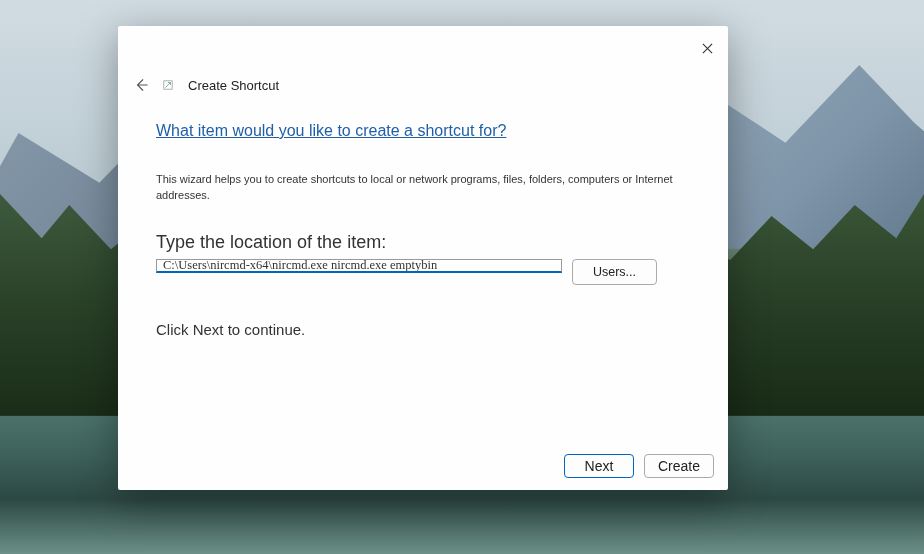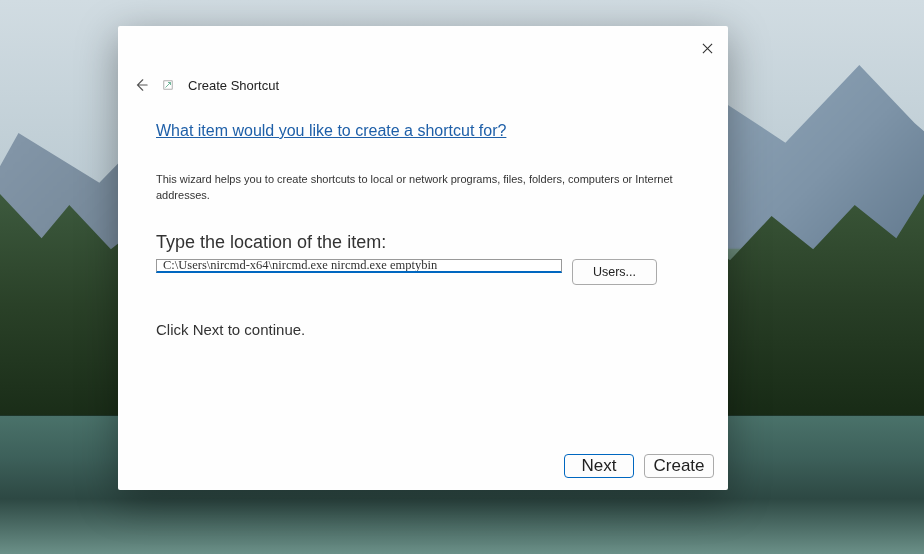--- a/index.html
+++ b/index.html
@@ -162,21 +162,21 @@
       gap: 10px;
       flex-shrink: 0;
     }
     
     .footer-btn {
       width: 70px;
       height: 24px;
       border: 1px solid #aaa;
       border-radius: 4px;
       background: #fdfdfd;
-      font-size: 17px;
+      font-size: 14px;
       font-family: inherit;
       cursor: pointer;
       color: #222;
     }
     
     .footer-btn.primary {
       border: 1px solid #0067c0;
     }
   </style>
 </head>

